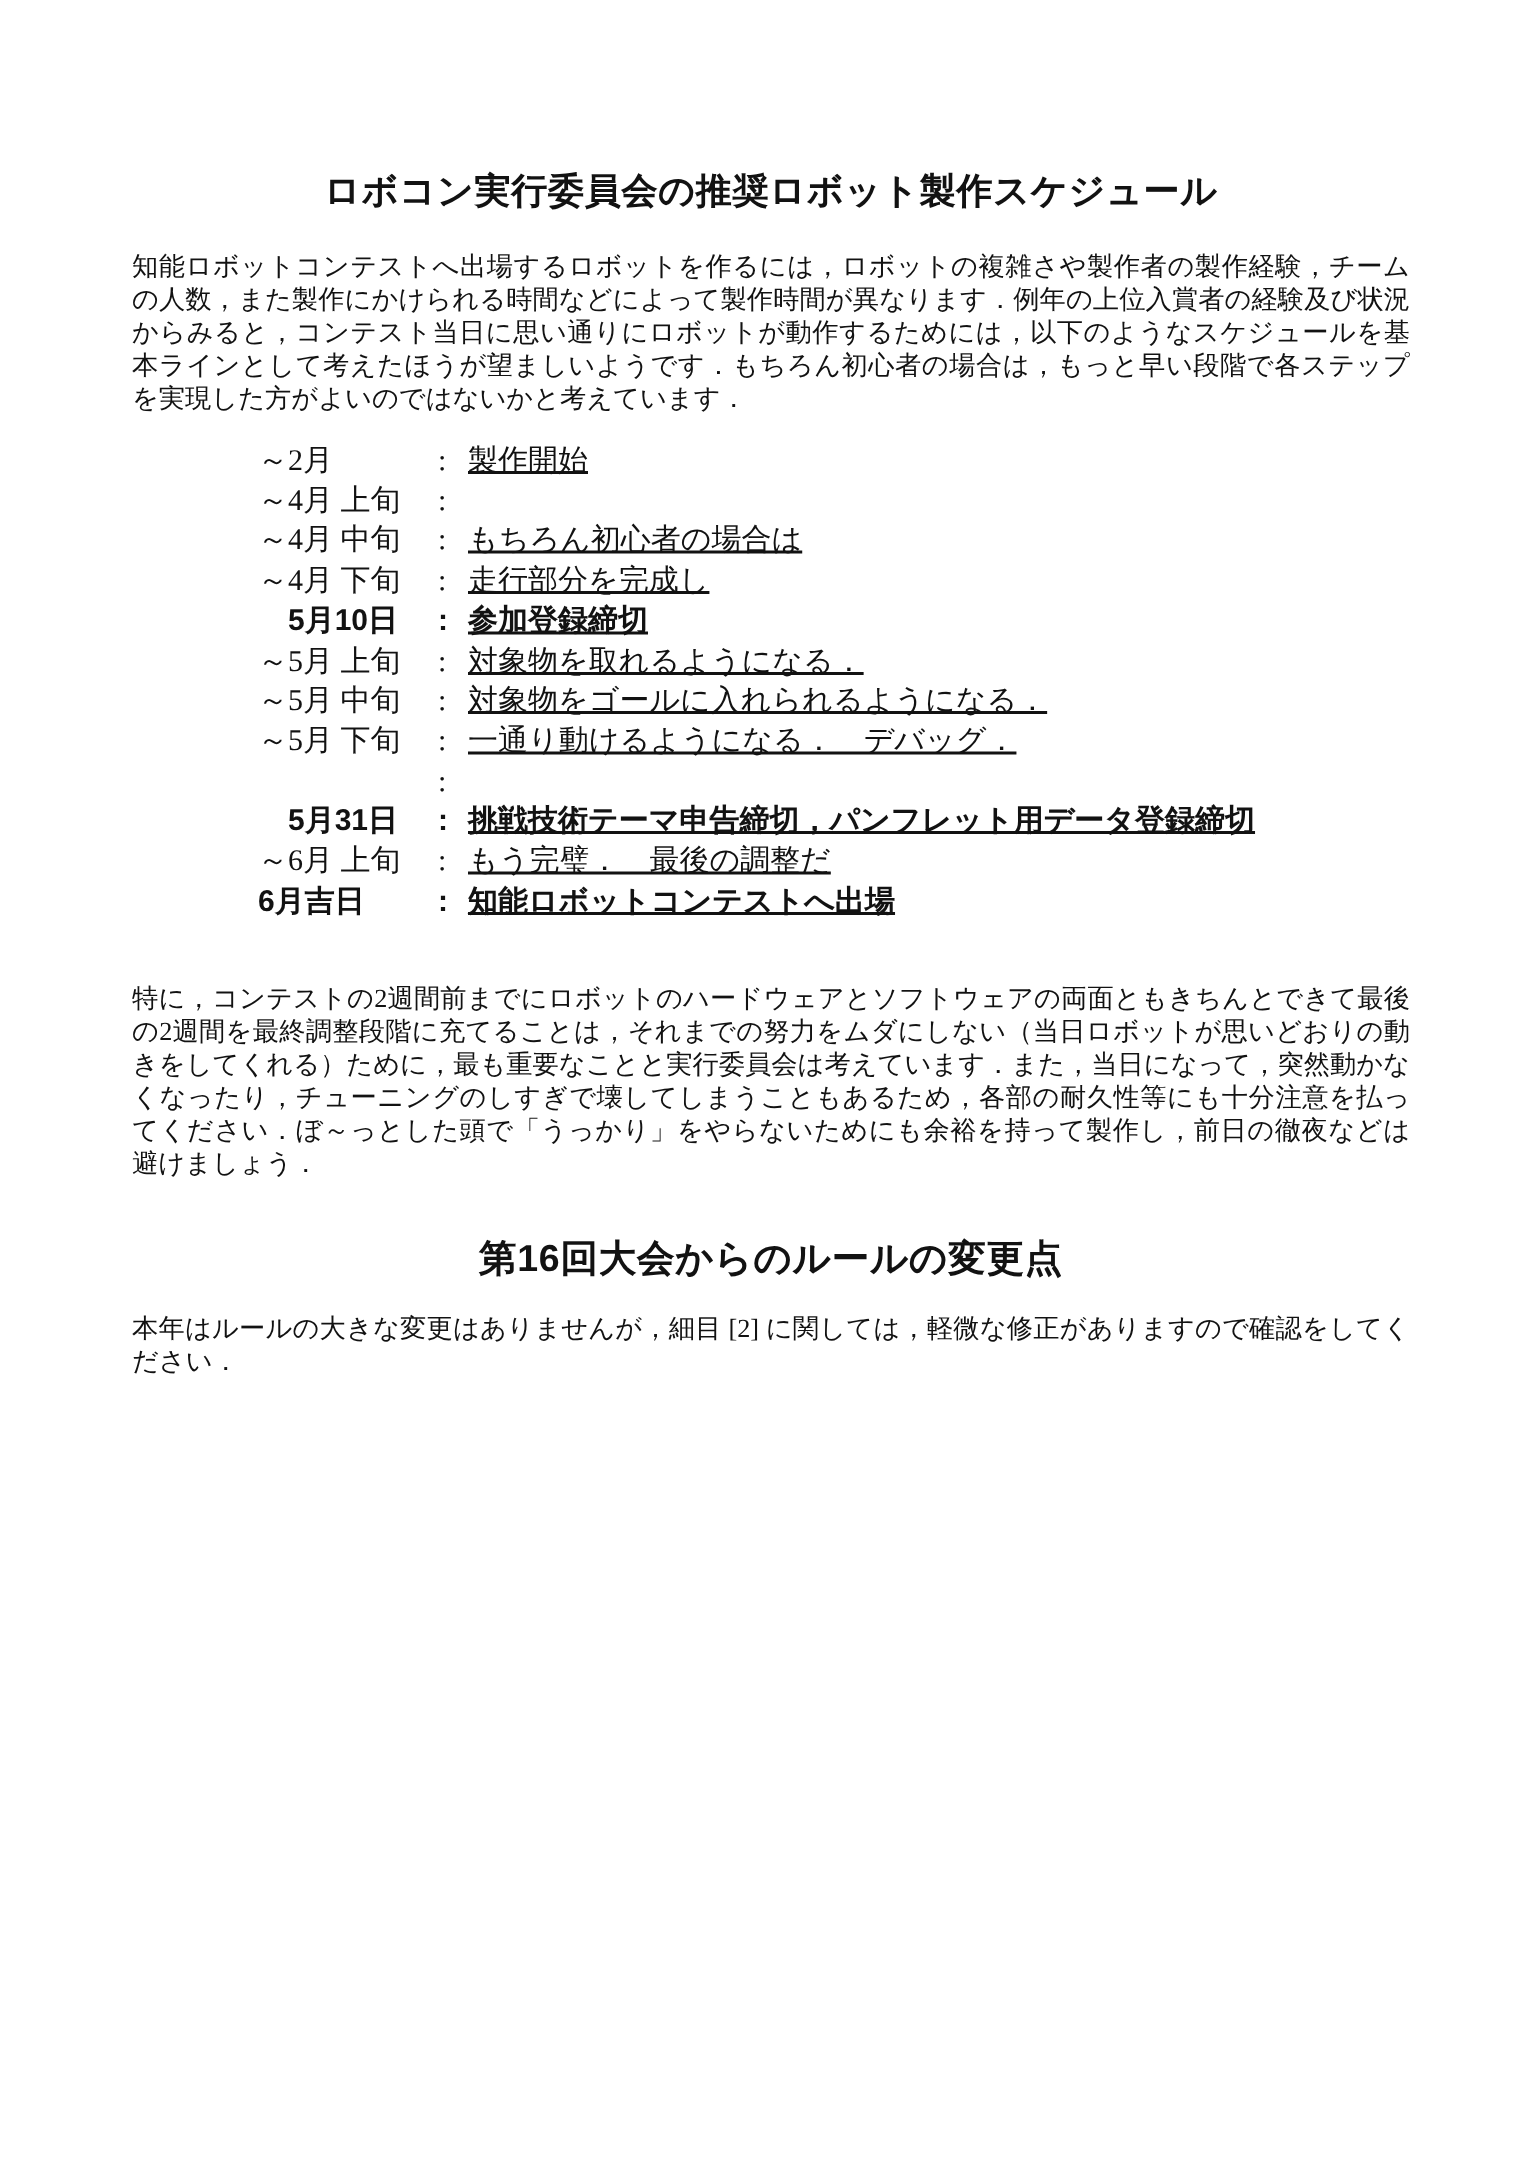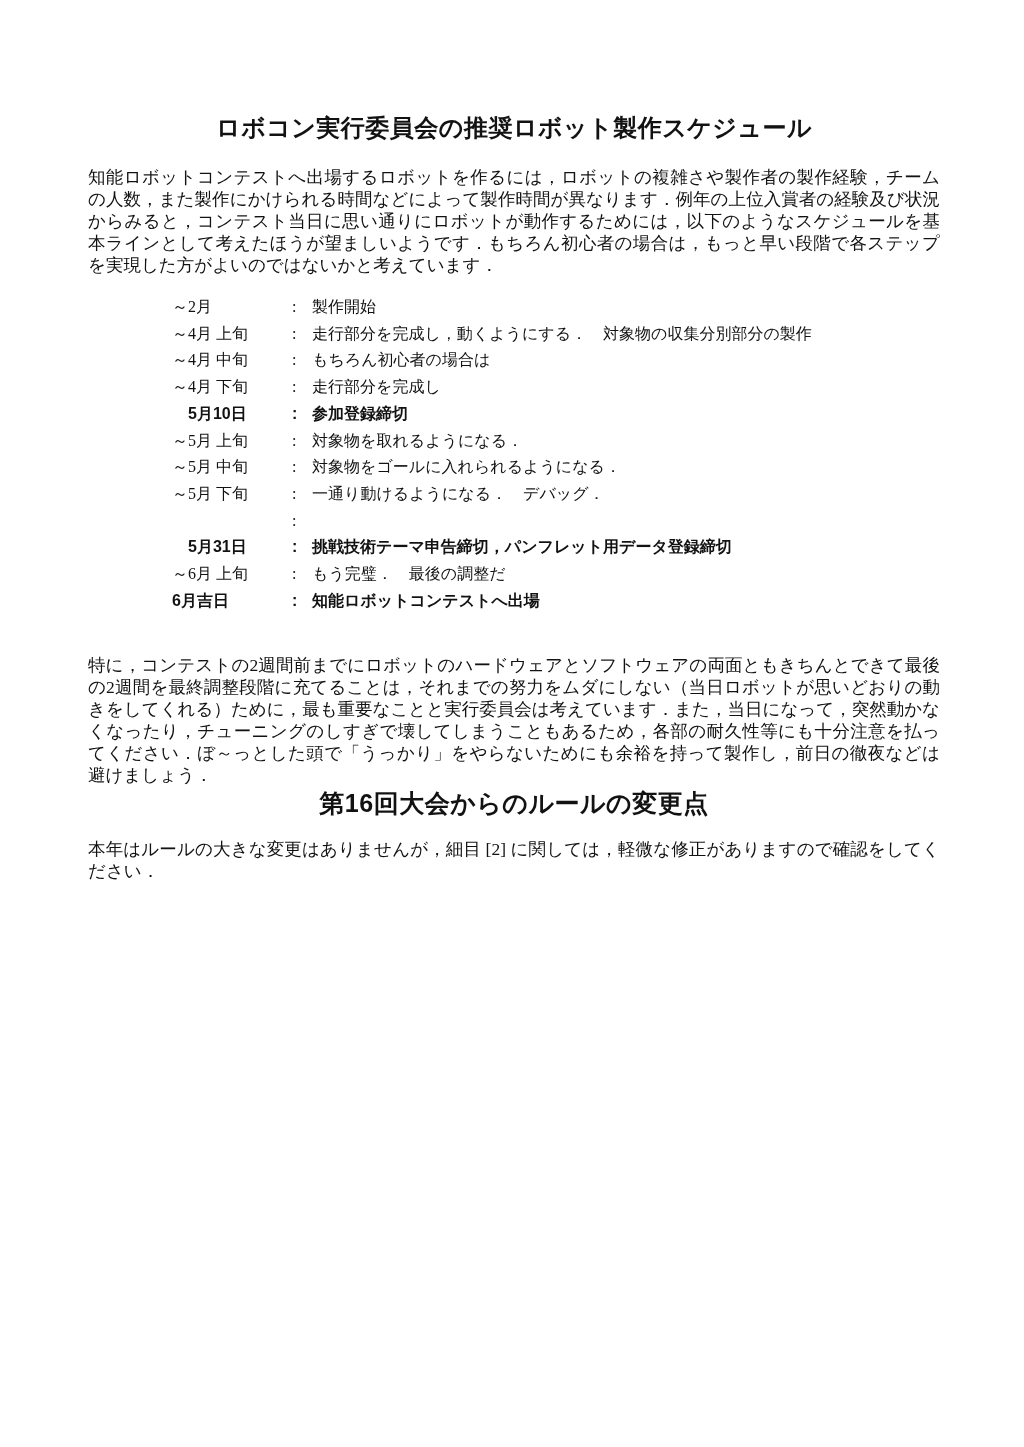--- a/index.html
+++ b/index.html
@@ -27,42 +27,42 @@
   }
   .body-par {
     margin-top: 22px;
     font-size: 17.5px;
     line-height: 22px;
     text-align: justify;
     text-justify: inter-ideograph;
   }
   .schedule {
     margin: 18px 0 0 84px; 
-    font-size: 16px;
+    font-size: 20px;
     line-height: 26.7px;
   }
   .sched-row { display: flex; align-items: baseline; }
   .sched-date {
     width: 118px;
     flex: 0 0 118px;
     white-space: pre-wrap;
   }
   .sched-colon {
     width: 22px;
     flex: 0 0 22px;
     padding-left: 2px;
   }
-  .sched-desc { white-space: pre-wrap; }
+  .sched-desc { white-space: pre-wrap; text-decoration: underline; }
   .sched-row.bold {
     font-family: "Liberation Sans", "DejaVu Sans", sans-serif;
     font-weight: bold;
   }
   .advice-par { margin-top: 40px; }
   .sub-heading {
-    margin-top: 0;
+    margin-top: 36px;
     font-family: "Liberation Sans", "DejaVu Sans", sans-serif;
     font-weight: bold;
     font-size: 25px;
     line-height: 34px;
     text-align: center;
     letter-spacing: 0.5px;
   }
   .rules-par { margin-top: 18px; }
 </style>
 </head>
@@ -78,21 +78,20 @@
     <div class="schedule">
   <div class="sched-row">
     <span class="sched-date">～2月</span>
     <span class="sched-colon">:</span>
     <span class="sched-desc">製作開始</span>
   </div>
 
   <div class="sched-row">
     <span class="sched-date">～4月 上旬</span>
     <span class="sched-colon">:</span>
-    <span class="sched-desc">走行部分を完成し，動くようにする．　対象物の収集分別部分の製作</span>
   </div>
 
   <div class="sched-row">
     <span class="sched-date">～4月 中旬</span>
     <span class="sched-colon">:</span>
     <span class="sched-desc">もちろん初心者の場合は</span>
   </div>
 
   <div class="sched-row">
     <span class="sched-date">～4月 下旬</span>

